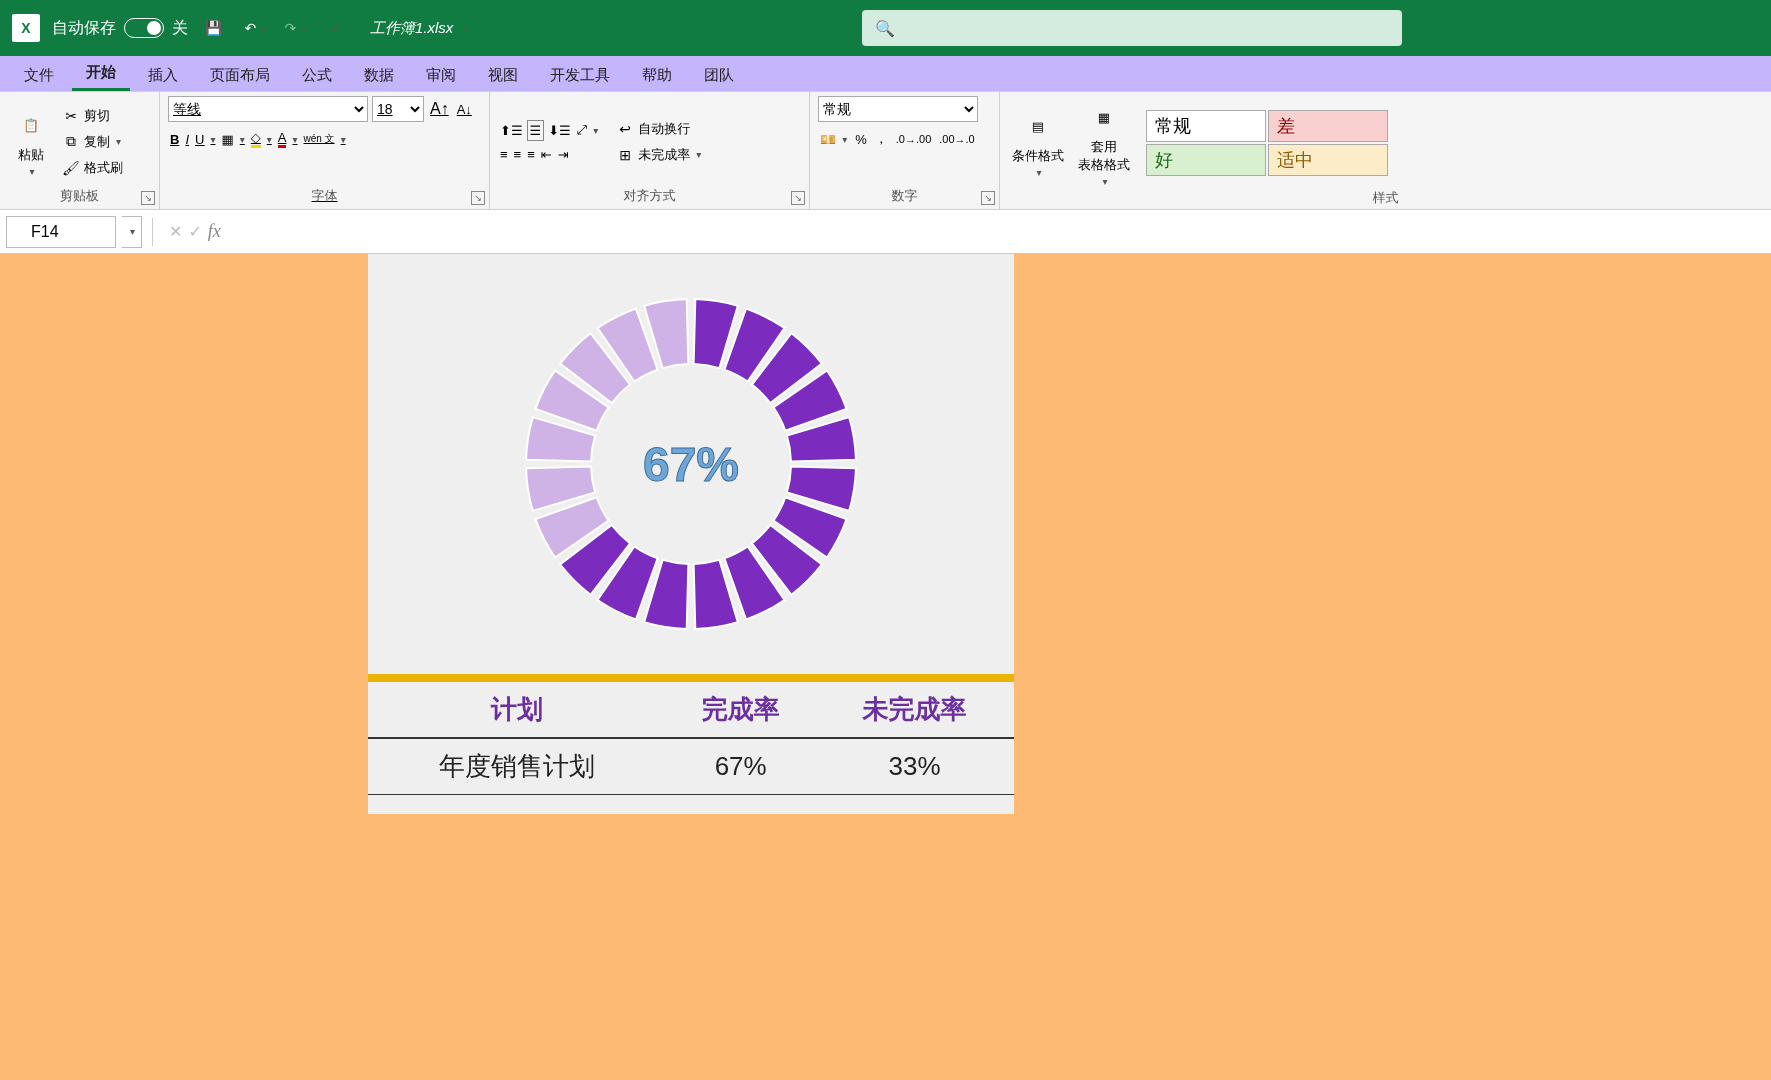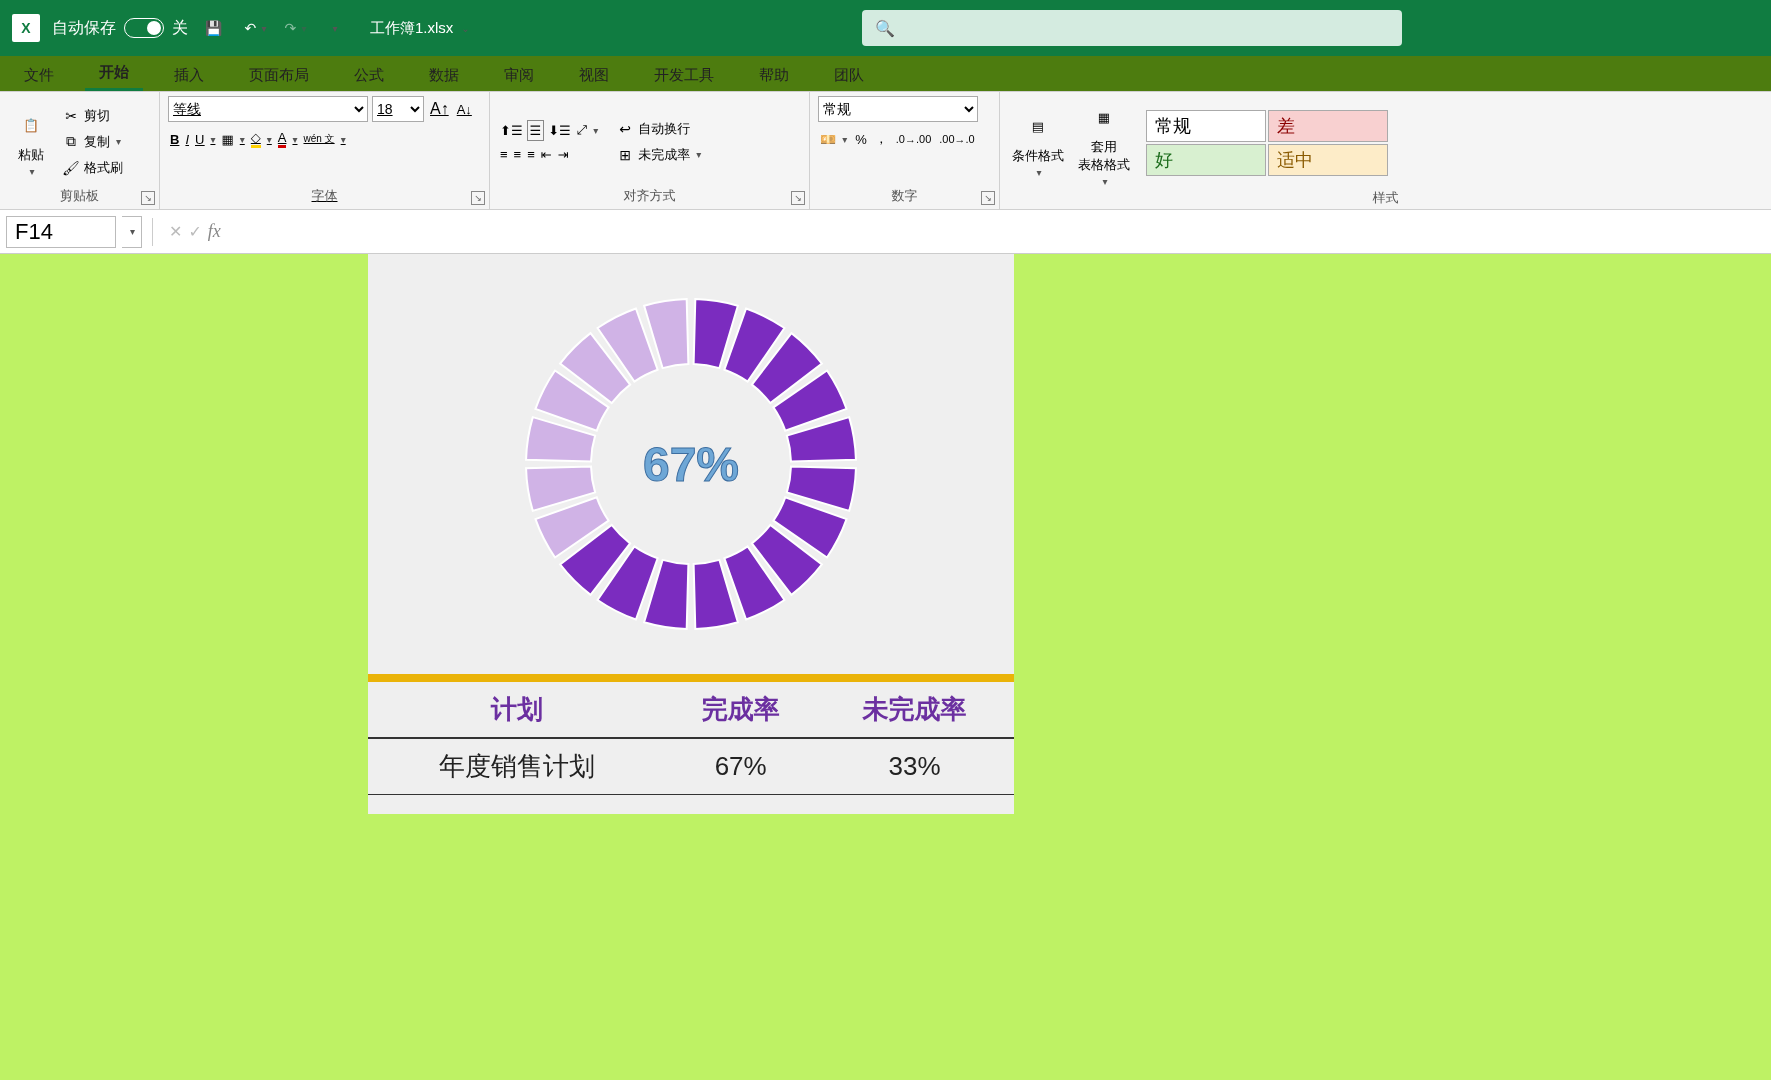--- a/index.html
+++ b/index.html
@@ -5,26 +5,26 @@
   * { box-sizing: border-box; margin: 0; padding: 0; font-family: "Microsoft YaHei", "SimSun", sans-serif; }
   body { background: #f3f3f3; width: 1771px; height: 1080px; overflow: hidden; }
 
   
   .title-bar { background: #107c41; height: 56px; display: flex; align-items: center; padding: 0 12px; color: white; gap: 12px; }
   .app-icon { width: 28px; height: 28px; background: white; color:#107c41; display:flex; align-items:center; justify-content:center; font-weight:bold; font-size:14px; border-radius:2px;}
   .autosave { display: flex; align-items: center; gap: 8px; font-size: 16px; }
   .toggle { width: 40px; height: 20px; border: 1px solid white; border-radius: 10px; position: relative; background: transparent; }
   .toggle::after { content:""; position:absolute; right:2px; top:2px; width:14px; height:14px; background:white; border-radius:50%; }
   .qat-btn { width: 28px; height: 28px; display:flex; align-items:center; justify-content:center; cursor:pointer; }
-  .file-name { font-size: 15px; margin-left: 10px; display:flex; align-items:center; gap:6px;}
+  .file-name { font-size: 15px; margin-left: 10px; display:flex; align-items:center; gap:6px;font-style:italic;}
   .search-box { margin-left: 380px; background: #d4ebe0; height: 36px; width: 540px; border-radius: 4px; display: flex; align-items: center; padding: 0 14px; gap: 10px; color: #444; }
   .search-box input { background: transparent; border: none; outline: none; font-size: 15px; flex:1; color:#333;}
 
   
-  .tabs { background: #4d7c0f; height: 36px; display: flex; align-items: flex-end; padding: 0 10px; gap: 17px; border-bottom:1px solid #d0d0d0;}
+  .tabs { background: #c4b5fd; height: 36px; display: flex; align-items: flex-end; padding: 0 10px; gap: 4px; border-bottom:1px solid #d0d0d0;}
   .tab { padding: 6px 14px; font-size: 15px; cursor: pointer; color:#222;}
   .tab.active { border-bottom: 3px solid #107c41; font-weight: 600; }
 
   
   .ribbon { background: #f5f5f5; height: 118px; display: flex; border-bottom:1px solid #d0d0d0;}
   .group { border-right: 1px solid #d0d0d0; display:flex; flex-direction:column; justify-content:space-between; padding: 4px 8px 2px 8px; position:relative;}
   .group-label { text-align:center; font-size:13px; color:#555; padding-bottom:2px;}
   .group-body { flex:1; display:flex; align-items:center; gap:6px; }
   .dialog-launcher { position:absolute; right:4px; bottom:4px; width:14px; height:14px; border:1px solid #888; font-size:9px; display:flex; align-items:center; justify-content:center; color:#666;}
   .vbtn { display:flex; flex-direction:column; align-items:center; gap:2px; font-size:13px; cursor:pointer; padding:2px 4px;}
@@ -37,29 +37,29 @@
   .font-size { width:52px; }
   .num-combo { width:160px; }
   .style-cell { width:120px; height:32px; border:1px solid #aaa; display:flex; align-items:center; padding:0 8px; font-size:18px; cursor:pointer;}
   .style-normal { background:white; color:#000;}
   .style-bad { background:#f8d0d0; color:#8b0000;}
   .style-good { background:#d8f0d0; color:#1b6b1b;}
   .style-neutral { background:#fdecc8; color:#8a5a00;}
 
   
   .formula-bar { background: white; height: 44px; display:flex; align-items:center; border-bottom:1px solid #ccc; padding:0 6px; gap:6px;}
-  .name-box { width:110px; height:32px; border:1px solid #bbb; display:flex; align-items:center; padding:0 8px; font-size:22px; background:white;}
+  .name-box { width:110px; height:32px; border:1px solid #bbb; display:flex; align-items:center; padding:0 24px; font-size:16px; background:white;}
   .name-dd { width:20px; height:32px; border:1px solid #bbb; border-left:none; display:flex; align-items:center; justify-content:center;}
   .fx-btns { display:flex; align-items:center; gap:6px; color:#888; font-size:16px; padding:0 6px;}
   .fx-label { font-style: italic; font-family: serif; font-size:18px;}
   .formula-input { flex:1; height:32px; border:none; outline:none; font-size:15px; padding:0 4px;}
 
   
   .sheet-area { background:white; height: calc(1080px - 56px - 36px - 118px - 44px); display:flex; }
-  .canvas { position:relative; flex:1; background:#bef264;}
+  .canvas { position:relative; flex:1; background:#fdba74;}
   .chart-zone { position:absolute; left:368px; top:0; width:646px; height:560px; background:#efefef;}
   .donut-wrap { position:absolute; left:50%; top:210px; transform:translate(-50%,-50%);}
   .donut { width:340px; height:340px; position:relative;}
   .center-pct { position:absolute; left:50%; top:50%; transform:translate(-50%,-50%); font-size:48px; font-weight:bold; color:#6ea7d6; -webkit-text-stroke: 1px #3d6ea0;}
   
   .data-table { position:absolute; left:368px; top:420px; width:646px;}
   .data-table table { width:100%; border-collapse:collapse;}
   .data-table th { font-size:26px; color:#6b2fa0; font-weight:600; padding:10px 0; border-top:8px solid #eab308; border-bottom:2px solid #333;}
   .data-table td { font-size:26px; color:#222; padding:10px 0; text-align:center; border-bottom:1.5px solid #333;}
 </style>

